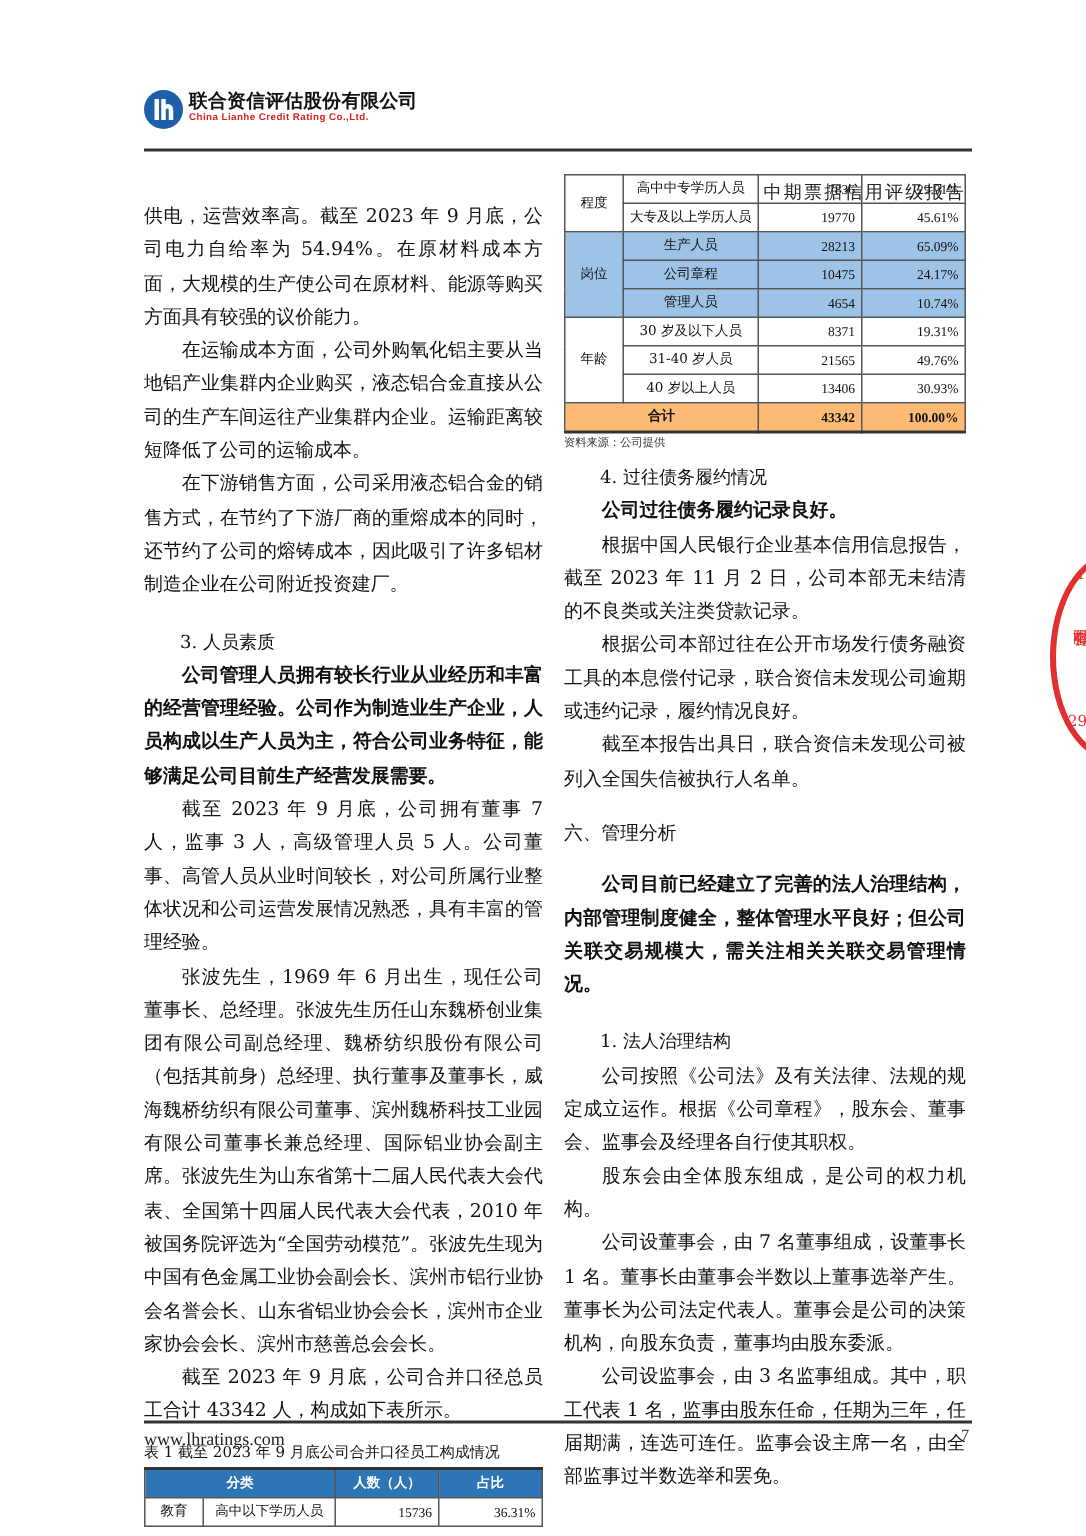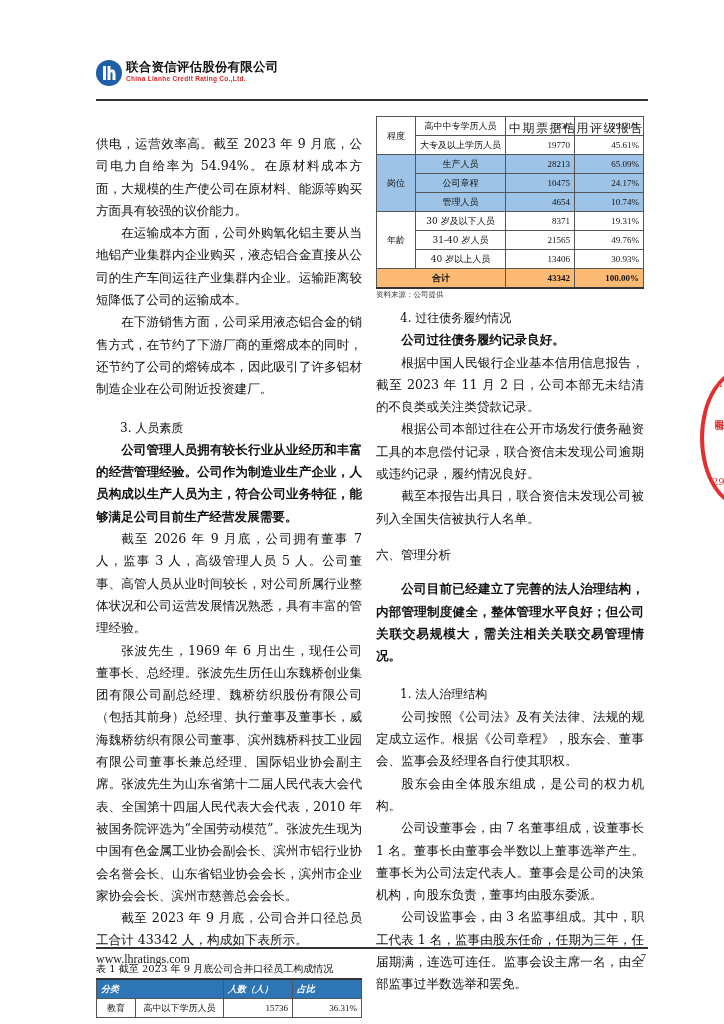--- a/index.html
+++ b/index.html
@@ -20,21 +20,21 @@
     p { margin: 0; }
     .ind { text-indent: 2em; }
     .bold { font-weight: bold; }
     .sub { text-indent: 2em; margin-top: 16px; font-size: 12px; }
     .sec { font-family: "DejaVu Sans", sans-serif; font-size: 12.5px; margin-top: 14px; }
     table { border-collapse: collapse; width: 100%; font-size: 9px; line-height: 18px; }
     td, th { border: 1px solid #555; padding: 0 4px; font-weight: normal; }
     td.num { text-align: right; font-family: "Liberation Serif", serif; }
     td.c { text-align: center; }
     .hl td { background: #9dc3e6; }
-    .thead th { background: #2e75b6; color: #fff; font-weight: bold; text-align: left; font-style: italic; }
+    .thead th { background: #2e75b6; color: #fff; font-weight: bold; text-align: center; }
     .total td { background: #fdba74; font-weight: bold; }
     .tbl-top { border-top: 2px solid #333; }
     .tbl-bottom { border-bottom: 2px solid #333; }
     .source { font-size: 7.5px; line-height: 12px; color: #333; }
     .caption { font-size: 10px; line-height: 18px; margin-top: 8px; }
     .footer-rule { position: absolute; left: 96px; top: 947px; width: 552px; height: 1.5px; background: #333; }
     .footer-url { position: absolute; left: 96px; top: 952px; font-family: "Liberation Serif", serif; font-size: 12px; color: #222; }
     .footer-page { position: absolute; right: 78px; top: 952px; font-family: "Liberation Serif", serif; font-size: 10.5px; color: #222; }
     .stamp { position: absolute; left: 700px; top: 368px; width: 80px; height: 132px; border: 4px solid #e23030; border-radius: 50%;
       color: #e23030; font-size: 10px; overflow: hidden; }
@@ -60,21 +60,21 @@
   <div class="header-title">中期票据信用评级报告</div>
 </div>
 <div class="header-rule"></div>
 
 <div class="col col-left">
   <p>供电，运营效率高。截至 2023 年 9 月底，公司电力自给率为 54.94%。在原材料成本方面，大规模的生产使公司在原材料、能源等购买方面具有较强的议价能力。</p>
   <p class="ind">在运输成本方面，公司外购氧化铝主要从当地铝产业集群内企业购买，液态铝合金直接从公司的生产车间运往产业集群内企业。运输距离较短降低了公司的运输成本。</p>
   <p class="ind">在下游销售方面，公司采用液态铝合金的销售方式，在节约了下游厂商的重熔成本的同时，还节约了公司的熔铸成本，因此吸引了许多铝材制造企业在公司附近投资建厂。</p>
   <p class="sub">3.  人员素质</p>
   <p class="ind bold">公司管理人员拥有较长行业从业经历和丰富的经营管理经验。公司作为制造业生产企业，人员构成以生产人员为主，符合公司业务特征，能够满足公司目前生产经营发展需要。</p>
-  <p class="ind">截至 2026 年 9 月底，公司拥有董事 7 人，监事 3 人，高级管理人员 5 人。公司董事、高管人员从业时间较长，对公司所属行业整体状况和公司运营发展情况熟悉，具有丰富的管理经验。</p>
+  <p class="ind">截至 2023 年 9 月底，公司拥有董事 7 人，监事 3 人，高级管理人员 5 人。公司董事、高管人员从业时间较长，对公司所属行业整体状况和公司运营发展情况熟悉，具有丰富的管理经验。</p>
   <p class="ind">张波先生，1969 年 6 月出生，现任公司董事长、总经理。张波先生历任山东魏桥创业集团有限公司副总经理、魏桥纺织股份有限公司（包括其前身）总经理、执行董事及董事长，威海魏桥纺织有限公司董事、滨州魏桥科技工业园有限公司董事长兼总经理、国际铝业协会副主席。张波先生为山东省第十二届人民代表大会代表、全国第十四届人民代表大会代表，2010 年被国务院评选为“全国劳动模范”。张波先生现为中国有色金属工业协会副会长、滨州市铝行业协会名誉会长、山东省铝业协会会长，滨州市企业家协会会长、滨州市慈善总会会长。</p>
   <p class="ind">截至 2023 年 9 月底，公司合并口径总员工合计 43342 人，构成如下表所示。</p>
   <div class="caption">表 1   截至 2023 年 9 月底公司合并口径员工构成情况</div>
   <table class="tbl-top">
     <tbody>
         <tr class="thead">
       <th colspan="2">分类</th>
       <th>人数（人）</th>
       <th>占比</th>
     </tr>

